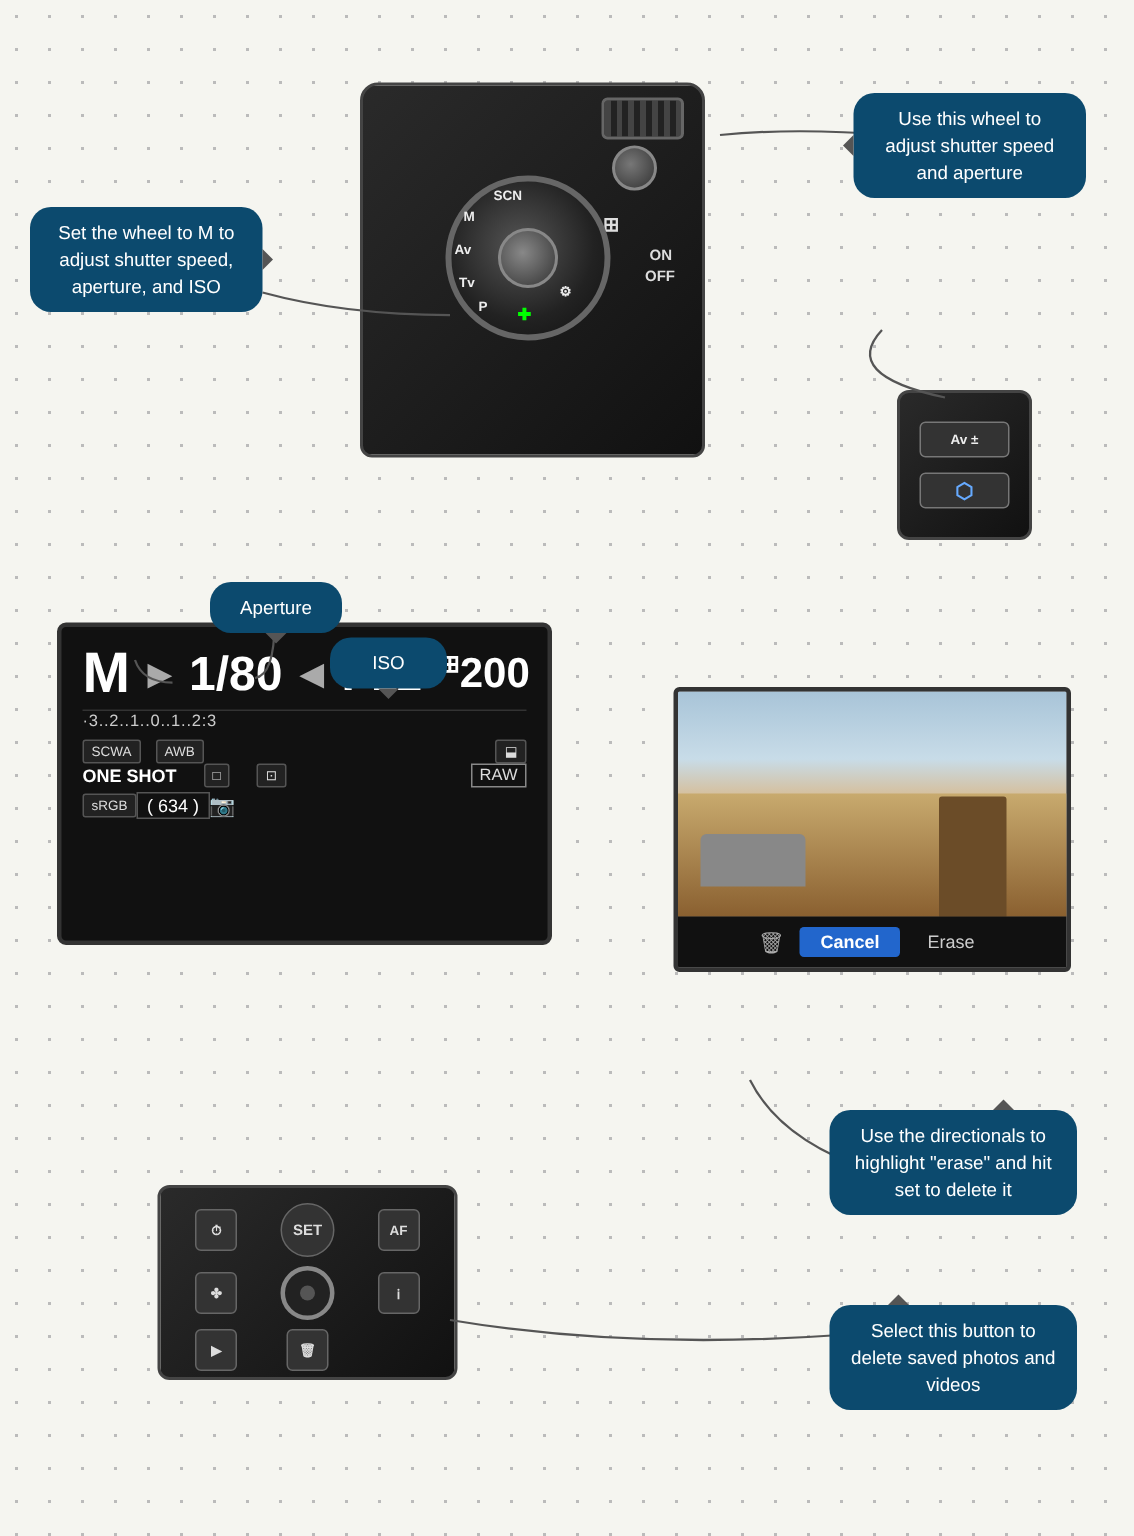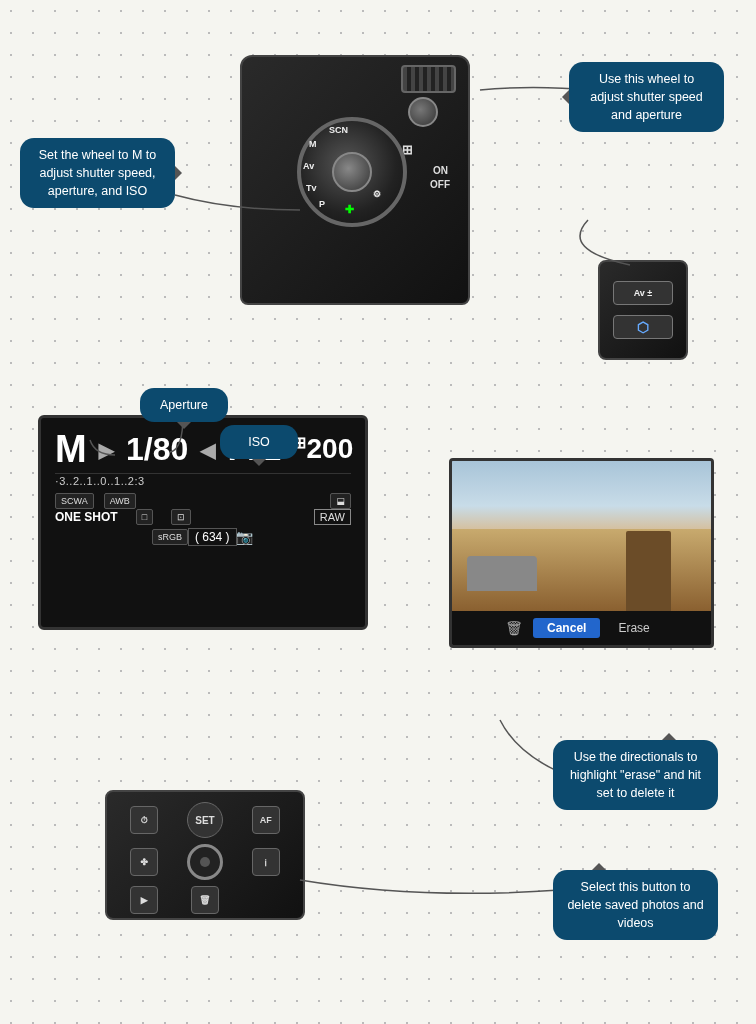--- a/index.html
+++ b/index.html
@@ -250,21 +250,21 @@
       display: flex;
       align-items: center;
       gap: 18px;
       font-size: 11px;
       color: #ddd;
       margin-bottom: 3px;
     }
     .lcd-row4 {
       display: flex;
       align-items: center;
-      justify-content: center;
+      justify-content: flex-start;
       font-size: 11px;
       color: #ccc;
     }
     .one-shot-label {
       font-size: 12px;
       font-weight: bold;
       color: #fff;
     }
     .lcd-count {
       font-size: 12px;

